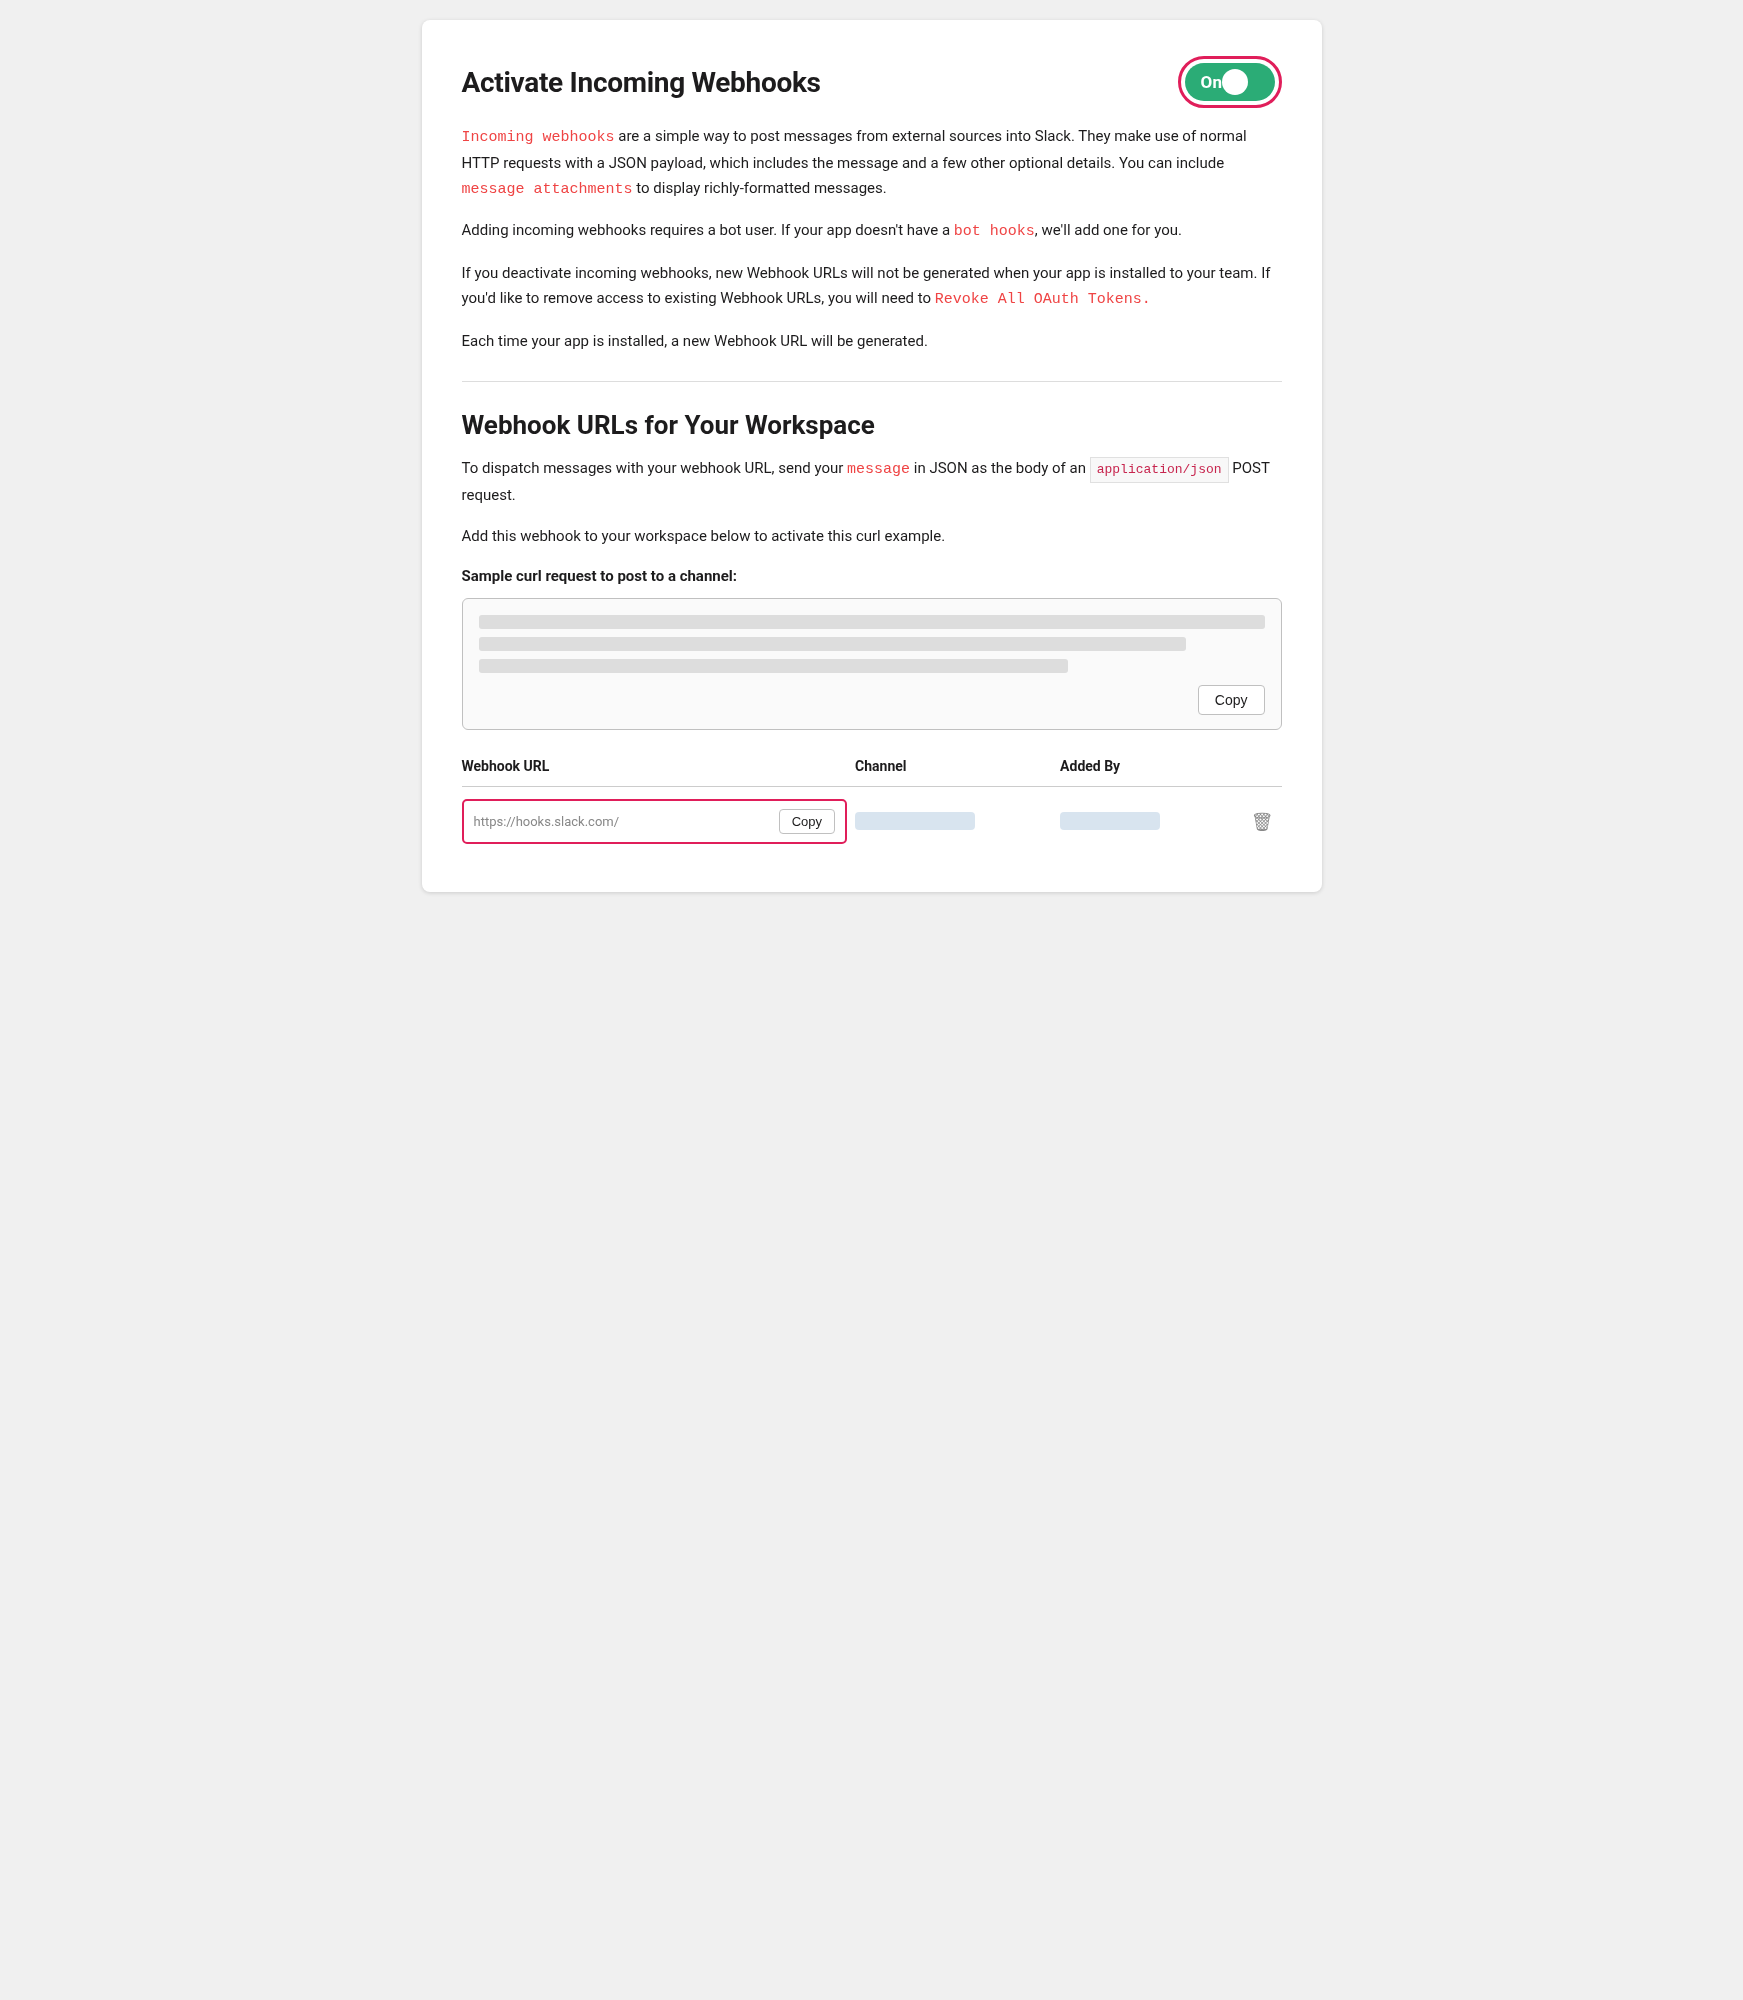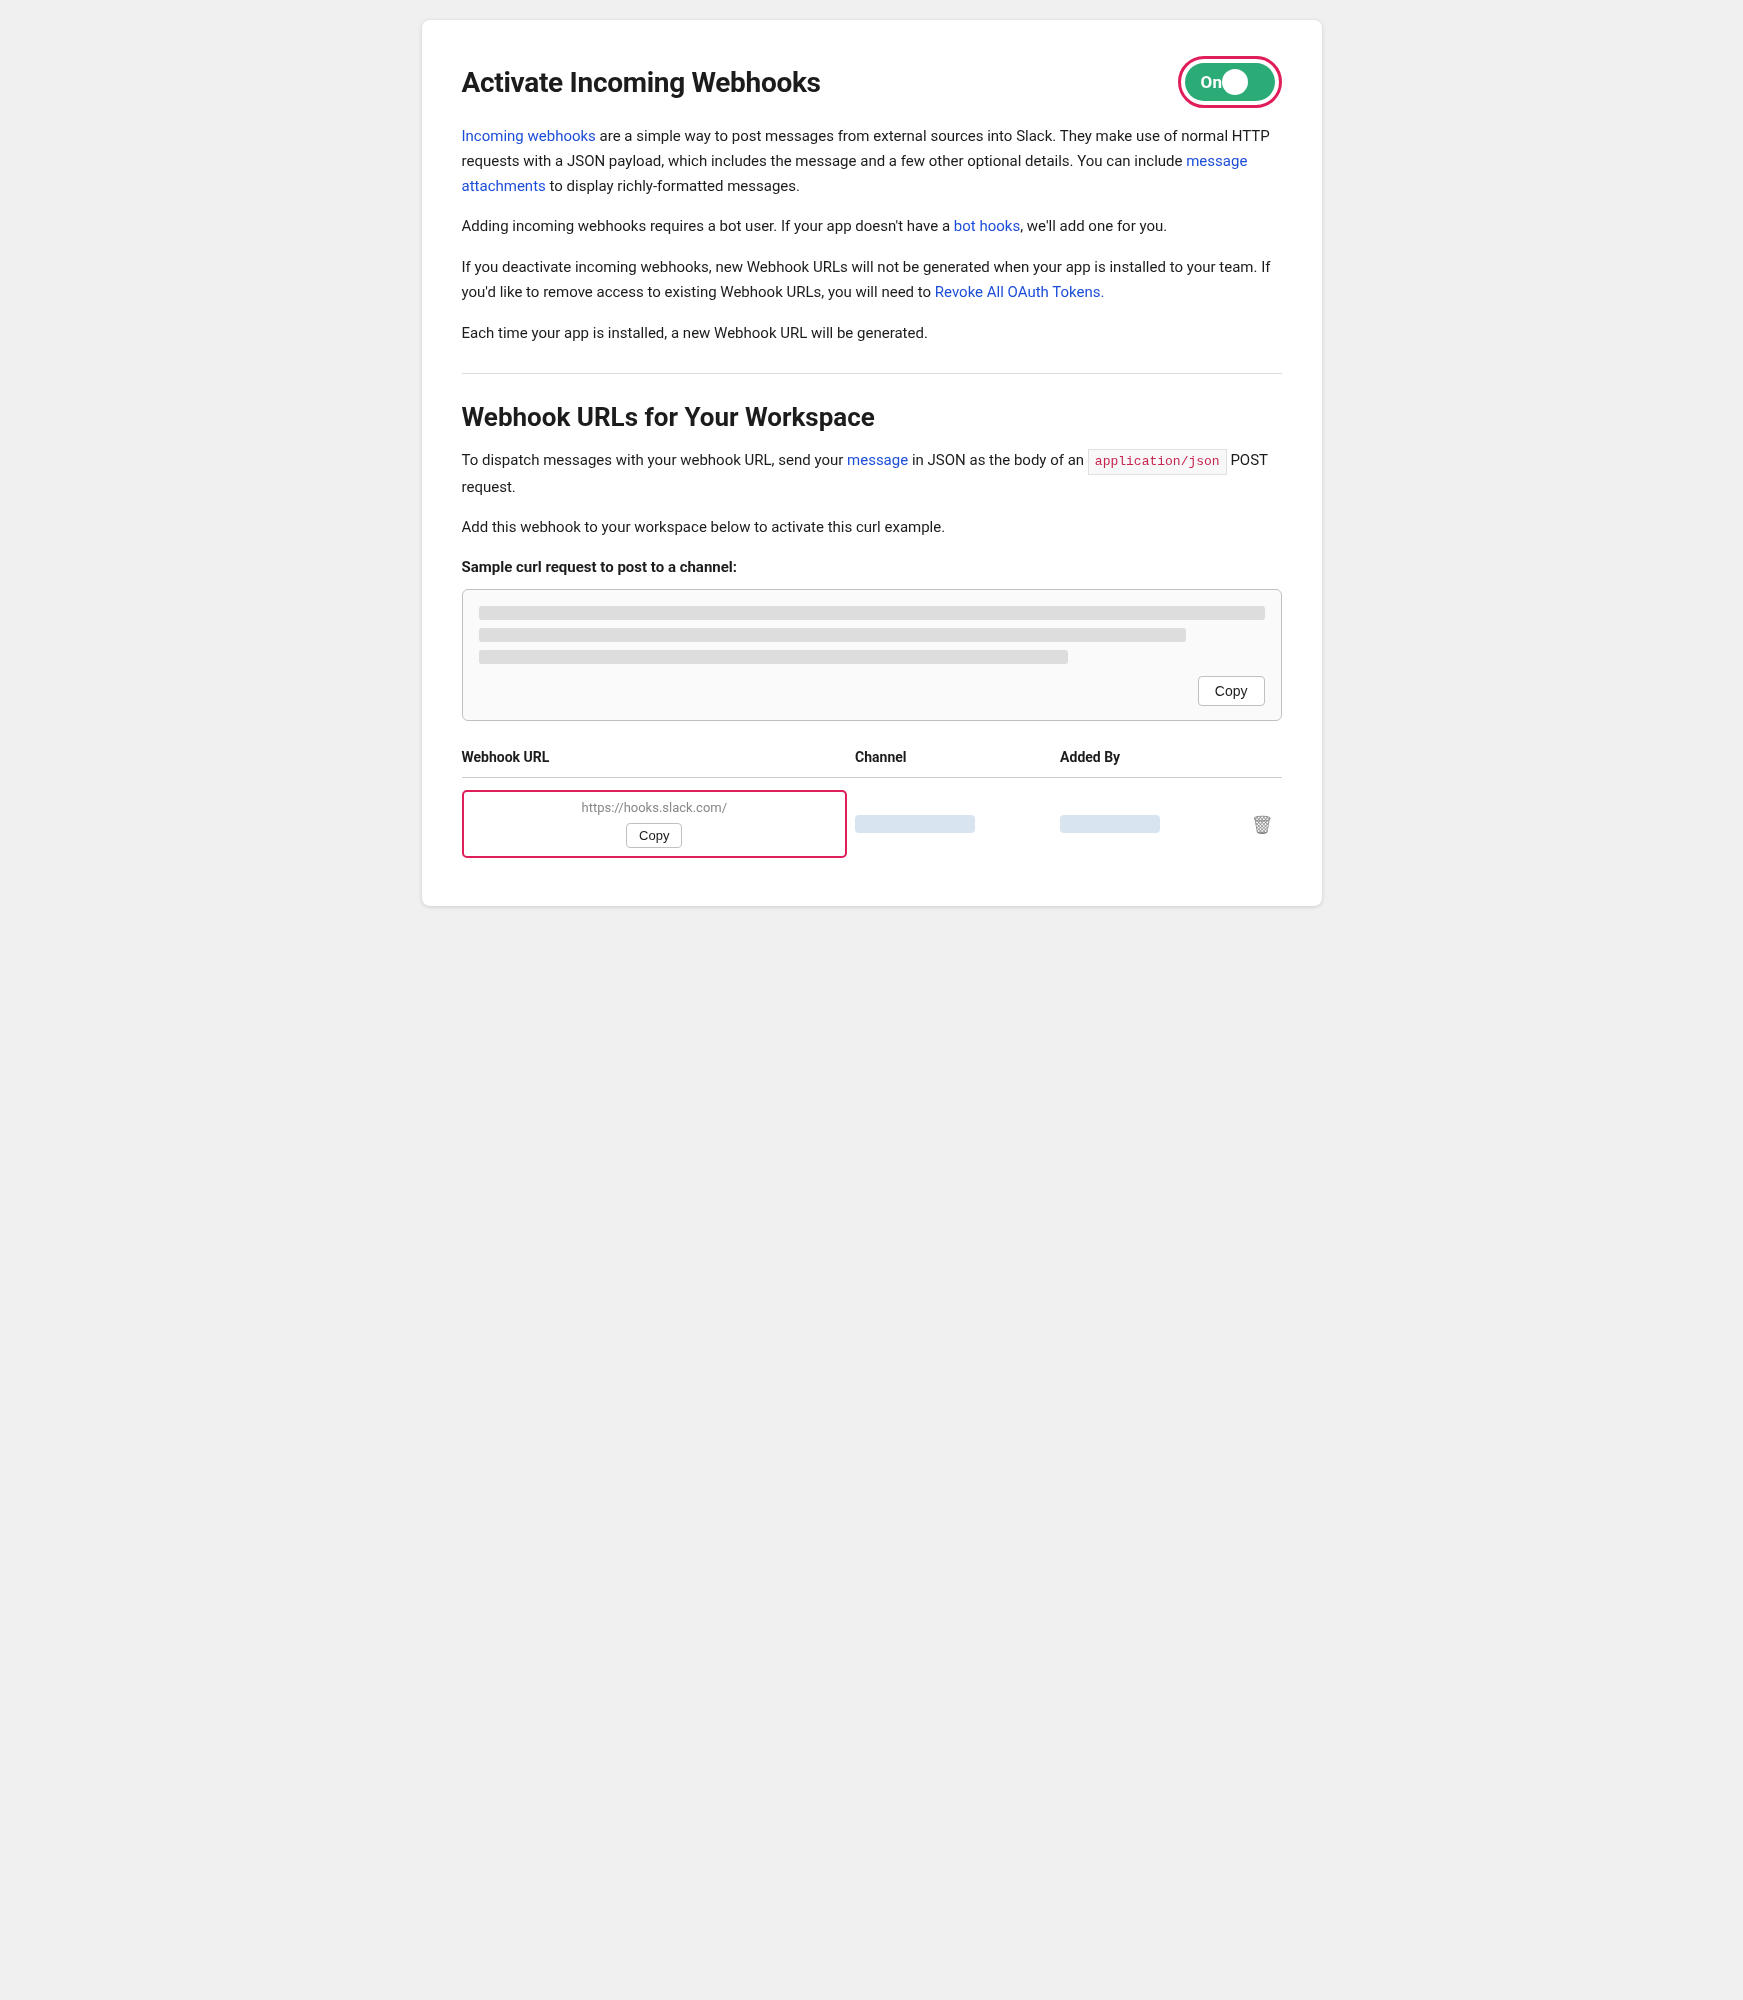--- a/index.html
+++ b/index.html
@@ -77,22 +77,23 @@
 
     
     .description {
       font-size: 15px;
       line-height: 1.65;
       color: #1d1c1d;
       margin-bottom: 16px;
     }
 
     .description a, .link {
-      color: #1d4ed8;
+      color: #ef4444;
       text-decoration: none;
+      font-family: Liberation Mono, monospace;
     }
 
     .divider {
       border: none;
       border-top: 1px solid #dddddd;
       margin: 28px 0;
     }
 
     
     .section2-title {
@@ -207,21 +208,20 @@
 
     
     .url-cell-wrapper {
       border: 2px solid #e01e5a;
       border-radius: 5px;
       padding: 8px 10px;
       display: flex;
       align-items: center;
       gap: 8px;
       background: #ffffff;
-      flex-direction: column;
     }
 
     .url-text {
       font-size: 13px;
       color: #888888;
       flex: 1;
       white-space: nowrap;
       overflow: hidden;
       text-overflow: ellipsis;
     }

